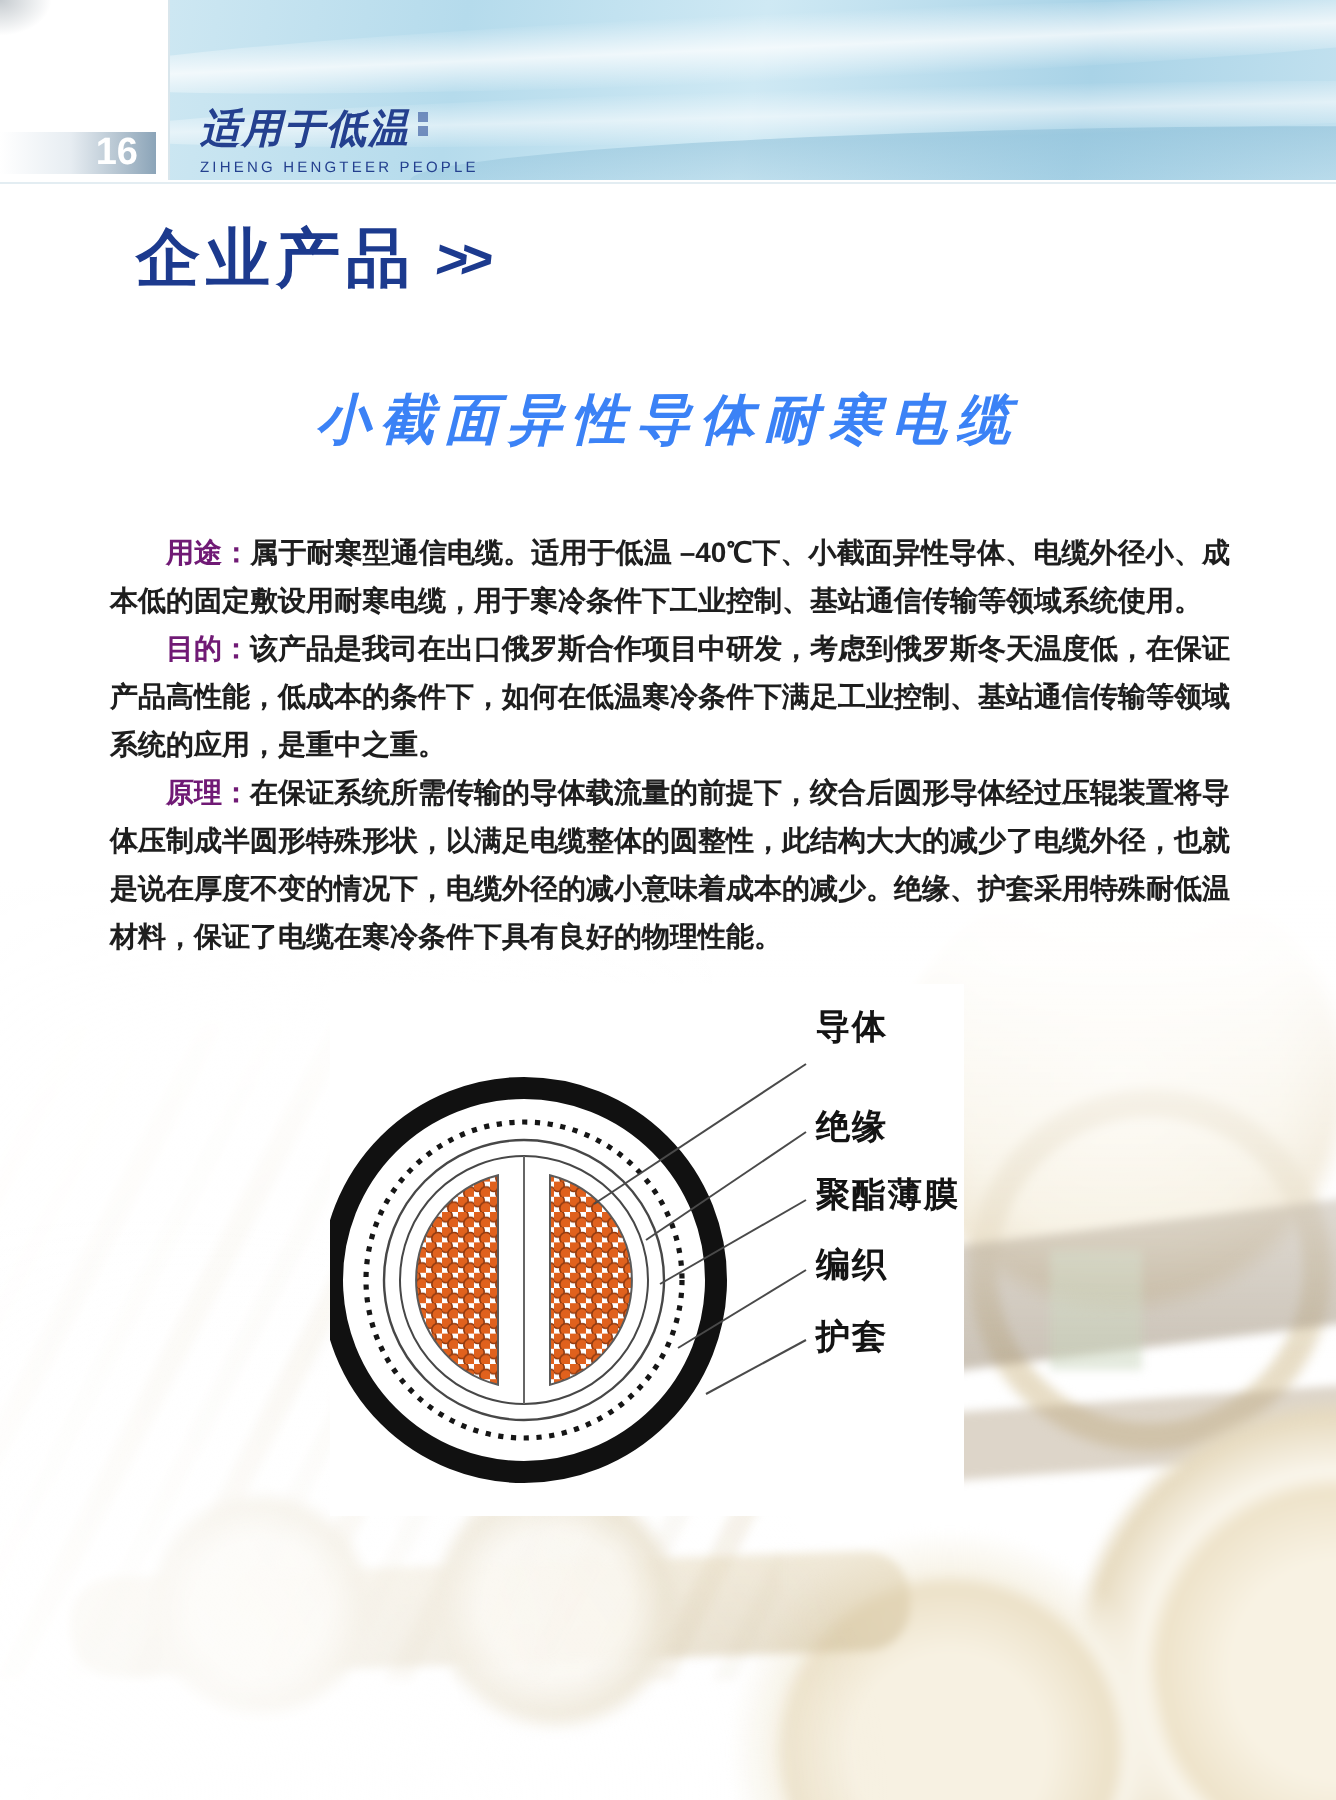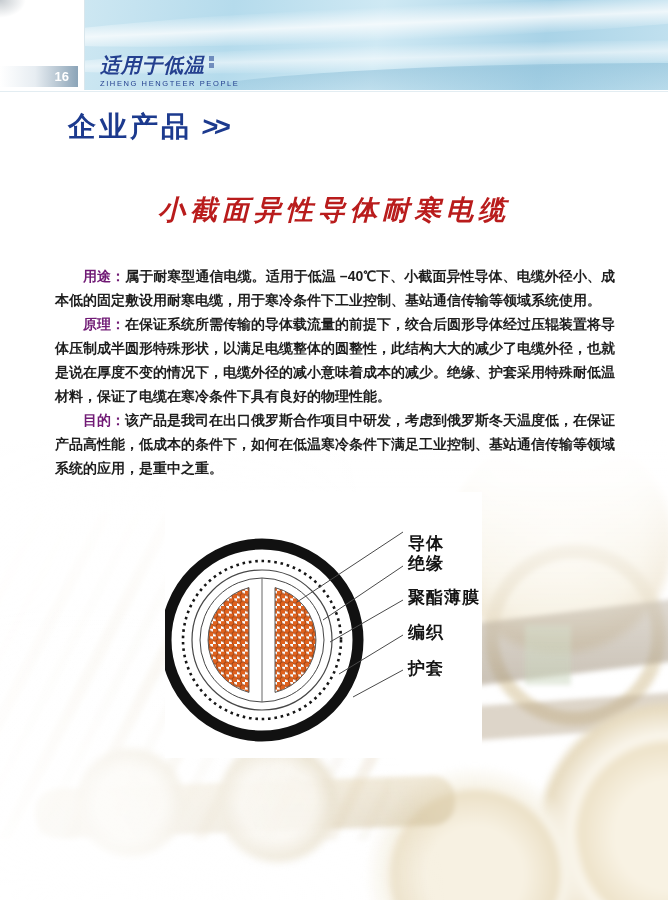--- a/index.html
+++ b/index.html
@@ -22,38 +22,38 @@
     border-radius:50%; transform:rotate(-1.5deg); }
   .sky-deep { position:absolute; left:120px; top:64px; width:700px; height:40px;
     background:linear-gradient(to bottom, rgba(140,190,215,.55), rgba(173,213,232,0));
     border-radius:50%; transform:rotate(-1deg); }
   .header-divider { position:absolute; left:84px; top:0; width:1px; height:90px; background:#d9e6ec; }
   .corner-streak { position:absolute; left:0; top:0; width:26px; height:18px;
     background:radial-gradient(ellipse at 0 0, rgba(150,160,168,.55), rgba(150,160,168,0) 70%); }
   .page-num-bar { position:absolute; left:0; top:66px; width:78px; height:21px;
     background:linear-gradient(to right,#ffffff 0%,#e7edf2 45%,#b7c6d2 75%,#8ba4b8 100%);
     display:flex; align-items:center; justify-content:flex-end; padding-right:9px; }
-  .page-num { color:#ffffff; font-size:13px; font-weight:bold; }
+  .page-num { color:#ffffff; font-size:19px; font-weight:bold; }
   .logo { position:absolute; left:100px; top:54px; }
   .logo-row { display:flex; align-items:flex-start; }
   .logo-cn { font-family:"Liberation Serif", serif; font-style:italic; font-weight:bold;
     font-size:20px; color:#24408f; letter-spacing:1px; line-height:22px; white-space:nowrap; }
   .logo-seal { display:flex; flex-direction:column; gap:2px; margin:2px 0 0 4px; }
   .logo-seal i { display:block; width:5px; height:5px; background:#3b5aa0; opacity:.65; }
   .logo-en { font-size:7.5px; font-weight:normal; color:#24408f; letter-spacing:1.6px;
     margin-top:3px; white-space:nowrap;text-align:center; }
   
   .section-heading { position:absolute; left:68px; top:108px; display:flex; align-items:center; }
-  .section-title { font-family:"Liberation Serif", serif; font-weight:bold; font-size:28px;
+  .section-title { font-family:"Liberation Serif", serif; font-weight:bold; font-size:32px;
     color:#1c3a8e; letter-spacing:3px; }
   .chevrons { font-weight:900; font-size:28px; color:#1c3a8e; margin-left:10px;
     letter-spacing:-4px; transform:skewX(-6deg); }
   
   .article-title { position:absolute; left:0; top:192px; width:668px; text-align:center;
-    font-weight:bold; font-style:italic; font-size:27px; color:#b91c1c; letter-spacing:5px; }
+    font-weight:bold; font-style:italic; font-size:27px; color:#3b82f6; letter-spacing:5px; }
   .body-text { position:absolute; left:55px; top:264px; width:560px; z-index:3; }
   .body-text p { margin:0; text-indent:2em; font-size:14px; line-height:24px;
     color:#1e1e1e; text-align:justify; font-weight:600; }
   .body-text b { font-weight:800; color:#701a75; }
   
   .photo { position:absolute; left:0; top:440px; width:668px; height:460px; overflow:hidden; z-index:1; }
   .photo-shapes { position:absolute; inset:0; filter:blur(2.5px); }
   .ps { position:absolute; }
   .diag-rows { left:-30px; top:70px; width:420px; height:330px; opacity:.5;
     background:repeating-linear-gradient(117deg,
@@ -86,21 +86,21 @@
     background:linear-gradient(104deg, rgba(255,255,255,.95) 0%, rgba(255,255,255,.45) 24%,
       rgba(255,255,255,0) 48%); }
   .fade-bl { position:absolute; inset:0;
     background:radial-gradient(ellipse at 8% 100%, rgba(255,255,255,.85) 0%, rgba(255,255,255,0) 45%); }
   
   .figure { position:absolute; left:165px; top:492px; width:317px; height:266px;
     background:#ffffff; z-index:2; }
   .figure svg { position:absolute; left:0; top:0; }
   .diagram-label { position:absolute; left:243px; font-size:17px; font-weight:bold;
     color:#141414; white-space:nowrap; letter-spacing:1px; }
-  .dl-0 { top:40px;font-family:Liberation Serif, serif; } .dl-1 { top:60px; } .dl-2 { top:94px;font-family:Liberation Serif, serif; } .dl-3 { top:129px; } .dl-4 { top:165px;text-align:center; }
+  .dl-0 { top:10px;font-family:Liberation Serif, serif; } .dl-1 { top:60px; } .dl-2 { top:94px;font-family:Liberation Serif, serif; } .dl-3 { top:129px; } .dl-4 { top:165px;text-align:center; }
 </style>
 </head>
 <body>
 
 <div class="page">
 
   <div class="header">
     <div class="header-sky">
       <div class="sky-streak1"></div>
       <div class="sky-streak2"></div>
@@ -125,22 +125,22 @@
 
   <div class="section-heading">
     <span class="section-title">企业产品</span>
     <span class="chevrons">&gt;&gt;</span>
   </div>
 
   <div class="article-title">小截面异性导体耐寒电缆</div>
 
   <div class="body-text">
     <p><b>用途：</b><span>属于耐寒型通信电缆。适用于低温 –40℃下、小截面异性导体、电缆外径小、成本低的固定敷设用耐寒电缆，用于寒冷条件下工业控制、基站通信传输等领域系统使用。</span></p>
+    <p><b>目的：</b><span>该产品是我司在出口俄罗斯合作项目中研发，考虑到俄罗斯冬天温度低，在保证产品高性能，低成本的条件下，如何在低温寒冷条件下满足工业控制、基站通信传输等领域系统的应用，是重中之重。</span></p>
     <p><b>原理：</b><span>在保证系统所需传输的导体载流量的前提下，绞合后圆形导体经过压辊装置将导体压制成半圆形特殊形状，以满足电缆整体的圆整性，此结构大大的减少了电缆外径，也就是说在厚度不变的情况下，电缆外径的减小意味着成本的减少。绝缘、护套采用特殊耐低温材料，保证了电缆在寒冷条件下具有良好的物理性能。</span></p>
-    <p><b>目的：</b><span>该产品是我司在出口俄罗斯合作项目中研发，考虑到俄罗斯冬天温度低，在保证产品高性能，低成本的条件下，如何在低温寒冷条件下满足工业控制、基站通信传输等领域系统的应用，是重中之重。</span></p>
   </div>
 
   <div class="photo">
     <div class="photo-shapes">
       <div class="ps diag-rows"></div>
       <div class="ps disc disc-a"></div>
       <div class="ps disc disc-ring"></div>
       <div class="ps beam-a"></div>
       <div class="ps beam-b"></div>
       <div class="ps greens"></div>

